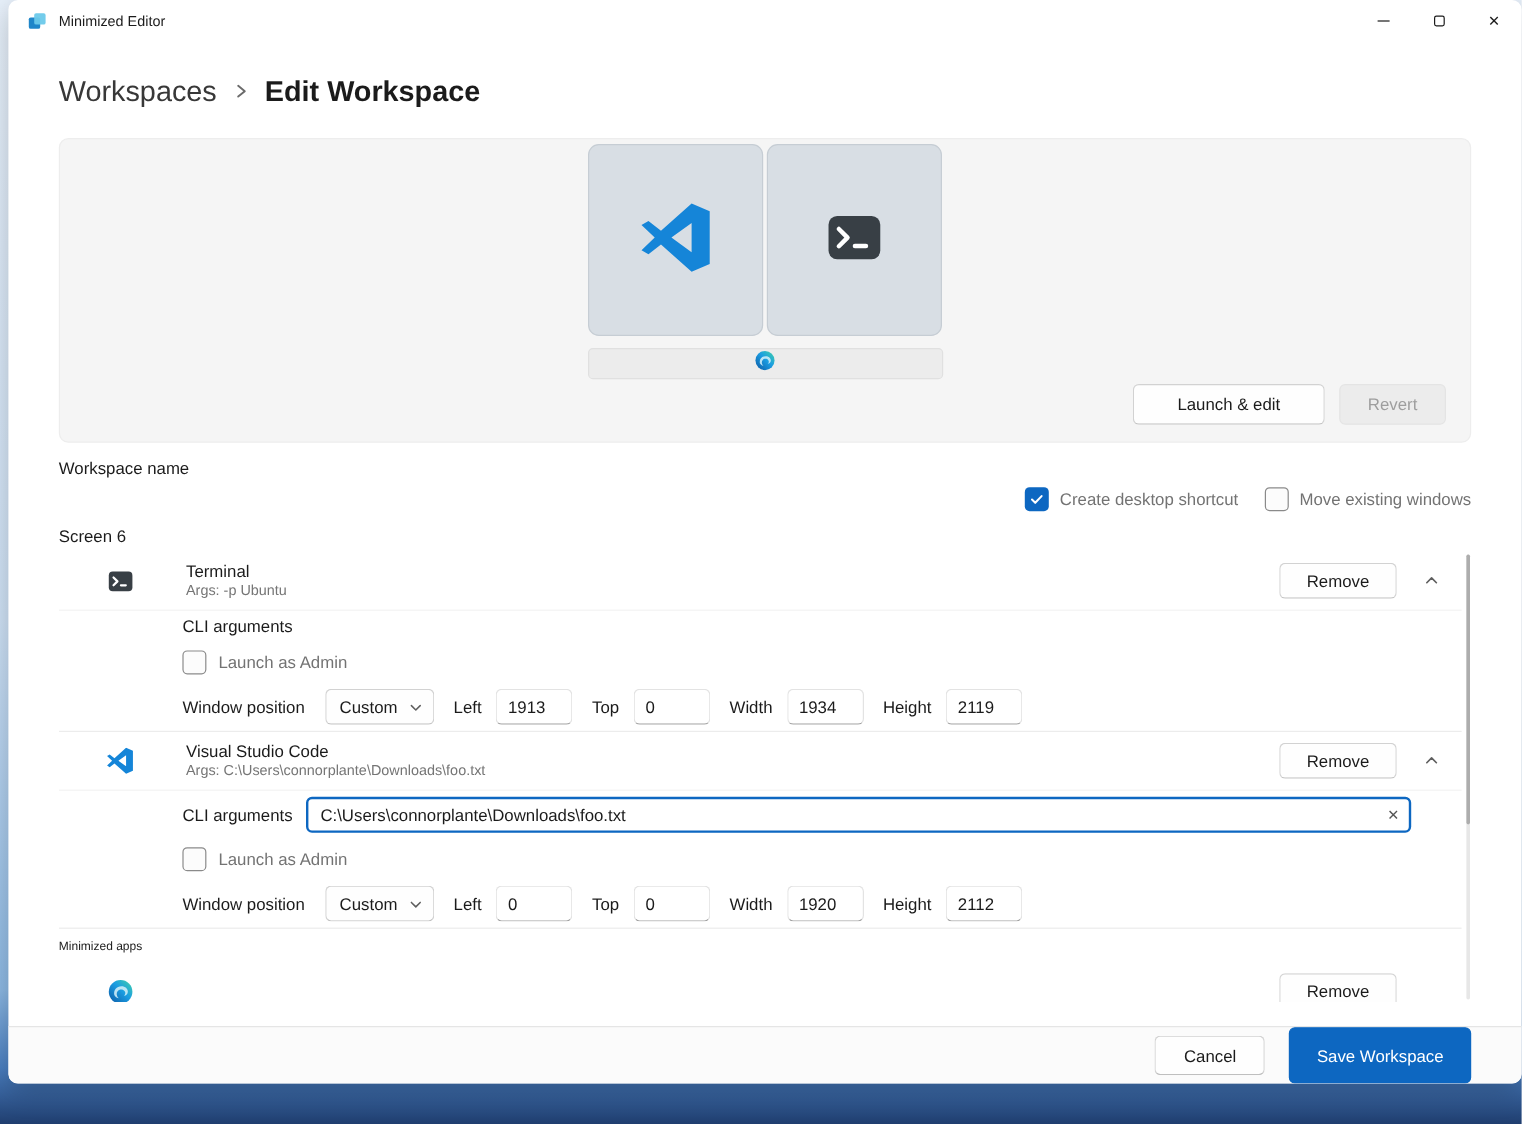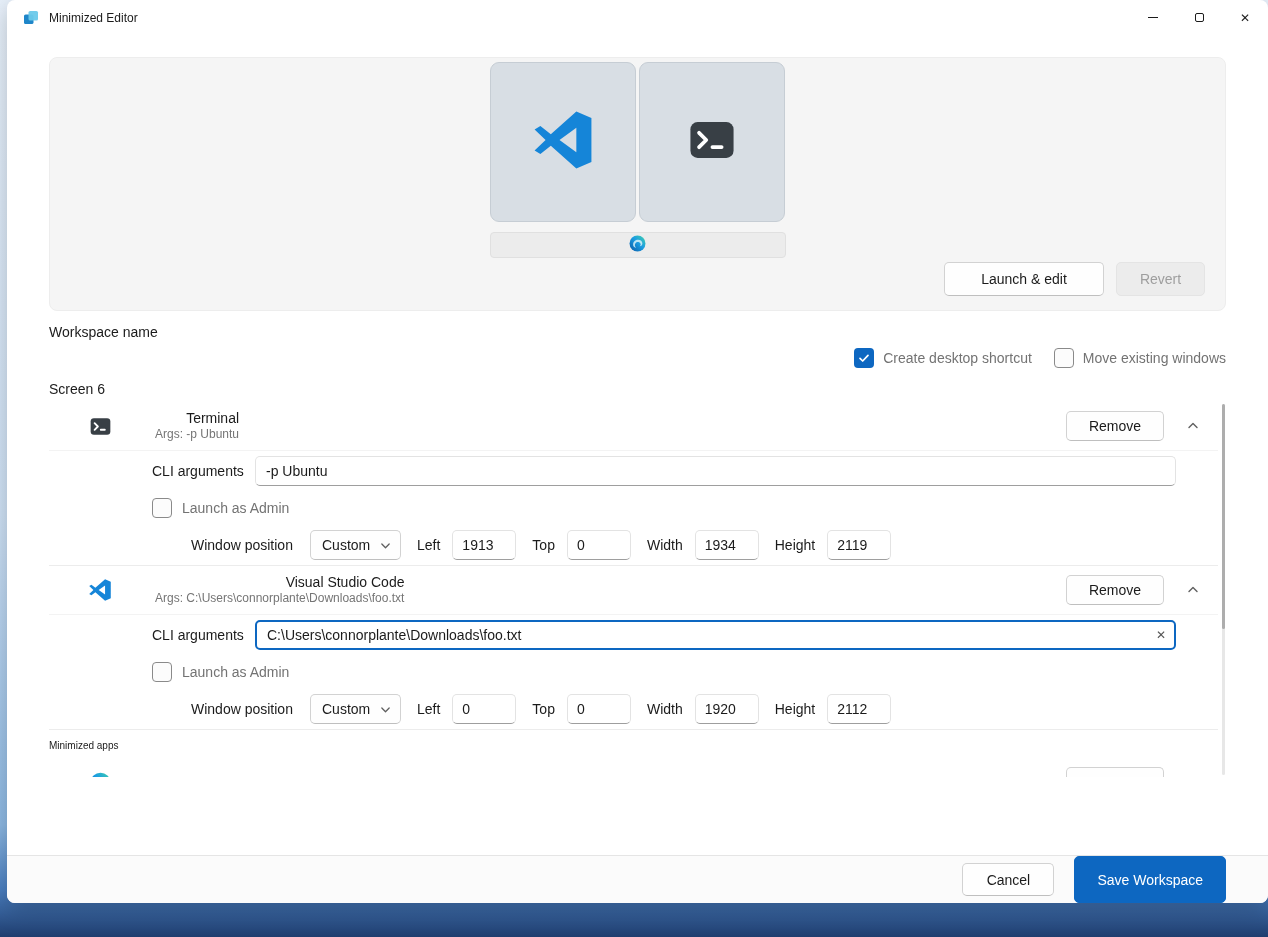--- a/index.html
+++ b/index.html
@@ -53,36 +53,36 @@
   .cb { width:20px; height:20px; border-radius:4px; display:flex; align-items:center; justify-content:center; flex:none; }
   .cb.checked { background:var(--accent); }
   .cb.unchecked { background:#fcfcfc; border:1px solid #8a8a8a; }
   .cb-label { font-size:14px; color:#737373; }
   .section-label { margin-top:13px; font-size:14px; color:#1b1b1b; }
   
   .scroll-region { margin-top:5px; height:375px; overflow:hidden; position:relative; }
   .app-card { background:#fff; border-bottom:1px solid #ececec; margin-right:8px; }
   .app-header { height:49px; display:flex; align-items:center; padding:0 10px 0 40px; border-bottom:1px solid #f3f3f3; }
   .app-ico { width:22px; height:22px; flex:none; display:flex; align-items:center; justify-content:center; }
-  .app-text { margin-left:44px;text-align:right; }
+  .app-text { margin-left:44px; }
   .app-name { font-size:14px; color:#1b1b1b; line-height:17px; }
   .app-args { font-size:12px; color:#757575; line-height:15px; }
   .btn-remove { width:98px; height:30px; margin-left:auto; background:#fefefe; border:1px solid #d2d2d2; border-bottom-color:#bfbfbf; border-radius:5px; font-size:14px; display:flex; align-items:center; justify-content:center; }
   .expander { width:30px; height:30px; margin-left:14px; display:flex; align-items:center; justify-content:center; border-radius:4px; }
   
   .cli-row { display:flex; align-items:center; margin:5px 42px 0 103px; }
   .cli-label { width:103px; font-size:14px; flex:none; }
   .cli-input { flex:1; height:30px; }
   .cli-input-wrap { flex:1; position:relative; display:flex; }
   .cli-input-wrap .text-input { width:100%; }
   .focused { border:2px solid var(--accent) !important; padding-right:34px; }
   .clear-x { position:absolute; right:10px; top:50%; transform:translateY(-50%); font-size:12px; color:#555; cursor:default; }
   .admin-row { display:flex; align-items:center; gap:10px; margin:12px 0 0 103px; }
   .pos-row { display:flex; align-items:center; margin:12px 0 2px 103px; padding-bottom:3px; font-size:14px; }
-  .pos-label { width:119px; flex:none;margin-left:39px; }
+  .pos-label { width:119px; flex:none; }
   .select { width:91px; height:30px; background:#fefefe; border:1px solid #d2d2d2; border-bottom-color:#bfbfbf; border-radius:5px; display:flex; align-items:center; padding:0 9px 0 11px; font-size:14px; justify-content:space-between; }
   .coord-label { margin-left:16px; }
   .coord-input { width:64px; height:30px; margin-left:12px; padding:0 9px; }
   .minimized-label { margin:10px 0 7px 0; font-size:10px; color:#1b1b1b; }
   
   .vscrollbar { position:absolute; right:1px; top:2px; width:3px; height:371px; background:#e7e7e7; border-radius:2px; }
   .vscroll-thumb { width:3px; height:225px; background:#adadad; border-radius:2px; }
   
   .footer { flex:none; height:48px; background:#fbfbfb; border-top:1px solid #e5e5e5; display:flex; align-items:center; justify-content:flex-end; gap:20px; padding:0 42px; }
   .btn-cancel { width:92px; height:33px; }
@@ -107,20 +107,29 @@
         </div>
       <div class="tb-btn">
           <span class="glyph-max"></span>
         </div>
       <div class="tb-btn">✕</div>
     </div>
   </div>
 
   <div class="content">
 
+    <div class="breadcrumb">
+      <span class="crumb-parent">Workspaces</span>
+      <span class="crumb-sep">
+        <svg width="12" height="16" viewBox="0 0 12 16">
+            <path d="M3.5 3.5 9 8l-5.5 4.5" stroke="#6b6b6b" stroke-width="1.6" fill="none" stroke-linecap="round" stroke-linejoin="round"></path>
+          </svg>
+      </span>
+      <span class="crumb-current">Edit Workspace</span>
+    </div>
 
     <div class="preview-panel">
       <div class="tiles">
         <div class="tile">
           <span>
             <svg width="58" height="58" viewBox="0 0 100 100">
                 <path fill="#1585d8" fill-rule="evenodd" d="M73 1 99 12v76L73 99 29 60 11 74 1 68l19-18L1 32l10-6 18 14Zm0 28L44 50l29 21Z"></path>
               </svg>
           </span>
         </div>
@@ -192,21 +201,20 @@
           </div>
           <div class="btn-remove">Remove</div>
           <div class="expander">
             <svg width="12" height="12" viewBox="0 0 12 12">
                 <path d="M2 7.6 6 3.6l4 4" stroke="#5f5f5f" stroke-width="1.4" fill="none" stroke-linecap="round" stroke-linejoin="round"></path>
               </svg>
           </div>
         </div>
         <div class="cli-row">
           <span class="cli-label">CLI arguments</span>
-          <input class="text-input cli-input" type="text" value="-p Ubuntu" style="">
         </div>
         <div class="admin-row">
           <span class="cb unchecked"></span>
           <span class="cb-label">Launch as Admin</span>
         </div>
         <div class="pos-row">
           <span class="pos-label">Window position</span>
           <div class="select">
             <span>Custom</span>
             <svg width="11" height="11" viewBox="0 0 12 12">

